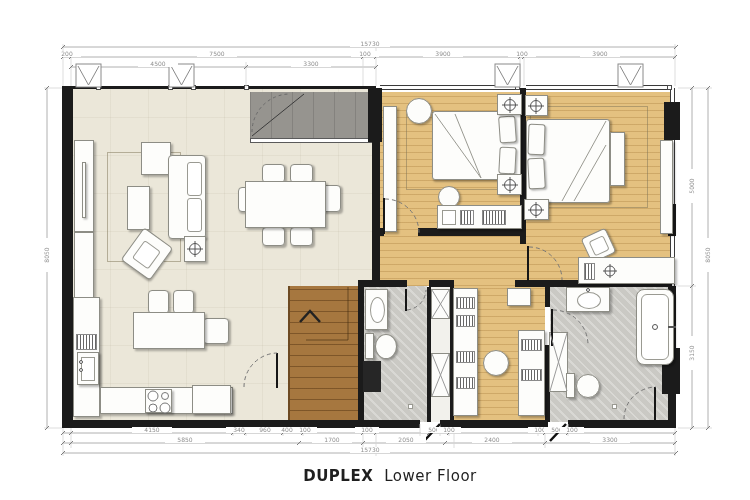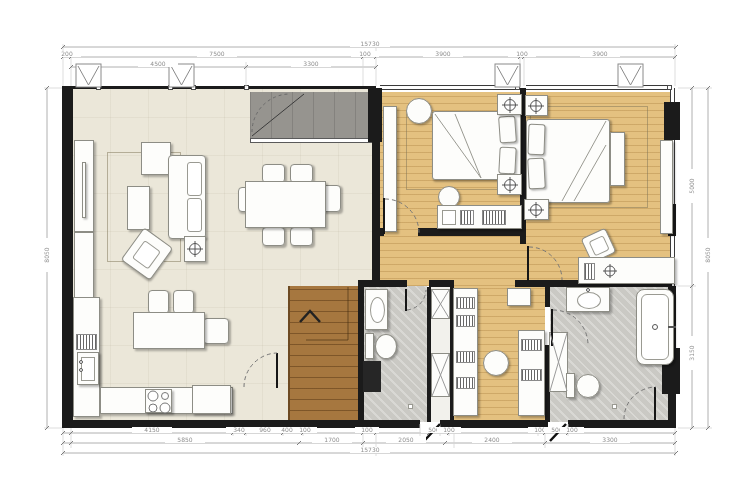--- a/index.html
+++ b/index.html
@@ -320,14 +320,17 @@
   <span class="dim" style="left:386px;top:437px;width:40px">2050</span>
   <span class="dim" style="left:472px;top:437px;width:40px">2400</span>
   <span class="dim" style="left:590px;top:437px;width:40px">3300</span>
   <span class="dim" style="left:350px;top:447px;width:40px">15730</span>
 
   <span class="dim dimv" style="left:30px;top:252px;width:34px">8050</span>
   <span class="dim dimv" style="left:675px;top:183px;width:34px">5000</span>
   <span class="dim dimv" style="left:675px;top:350px;width:34px">3150</span>
   <span class="dim dimv" style="left:691px;top:252px;width:34px">8050</span>
 
+  <div class="title">
+    <b>DUPLEX</b><span>Lower Floor</span>
+  </div>
 
 </div>
 
 </body></html>

